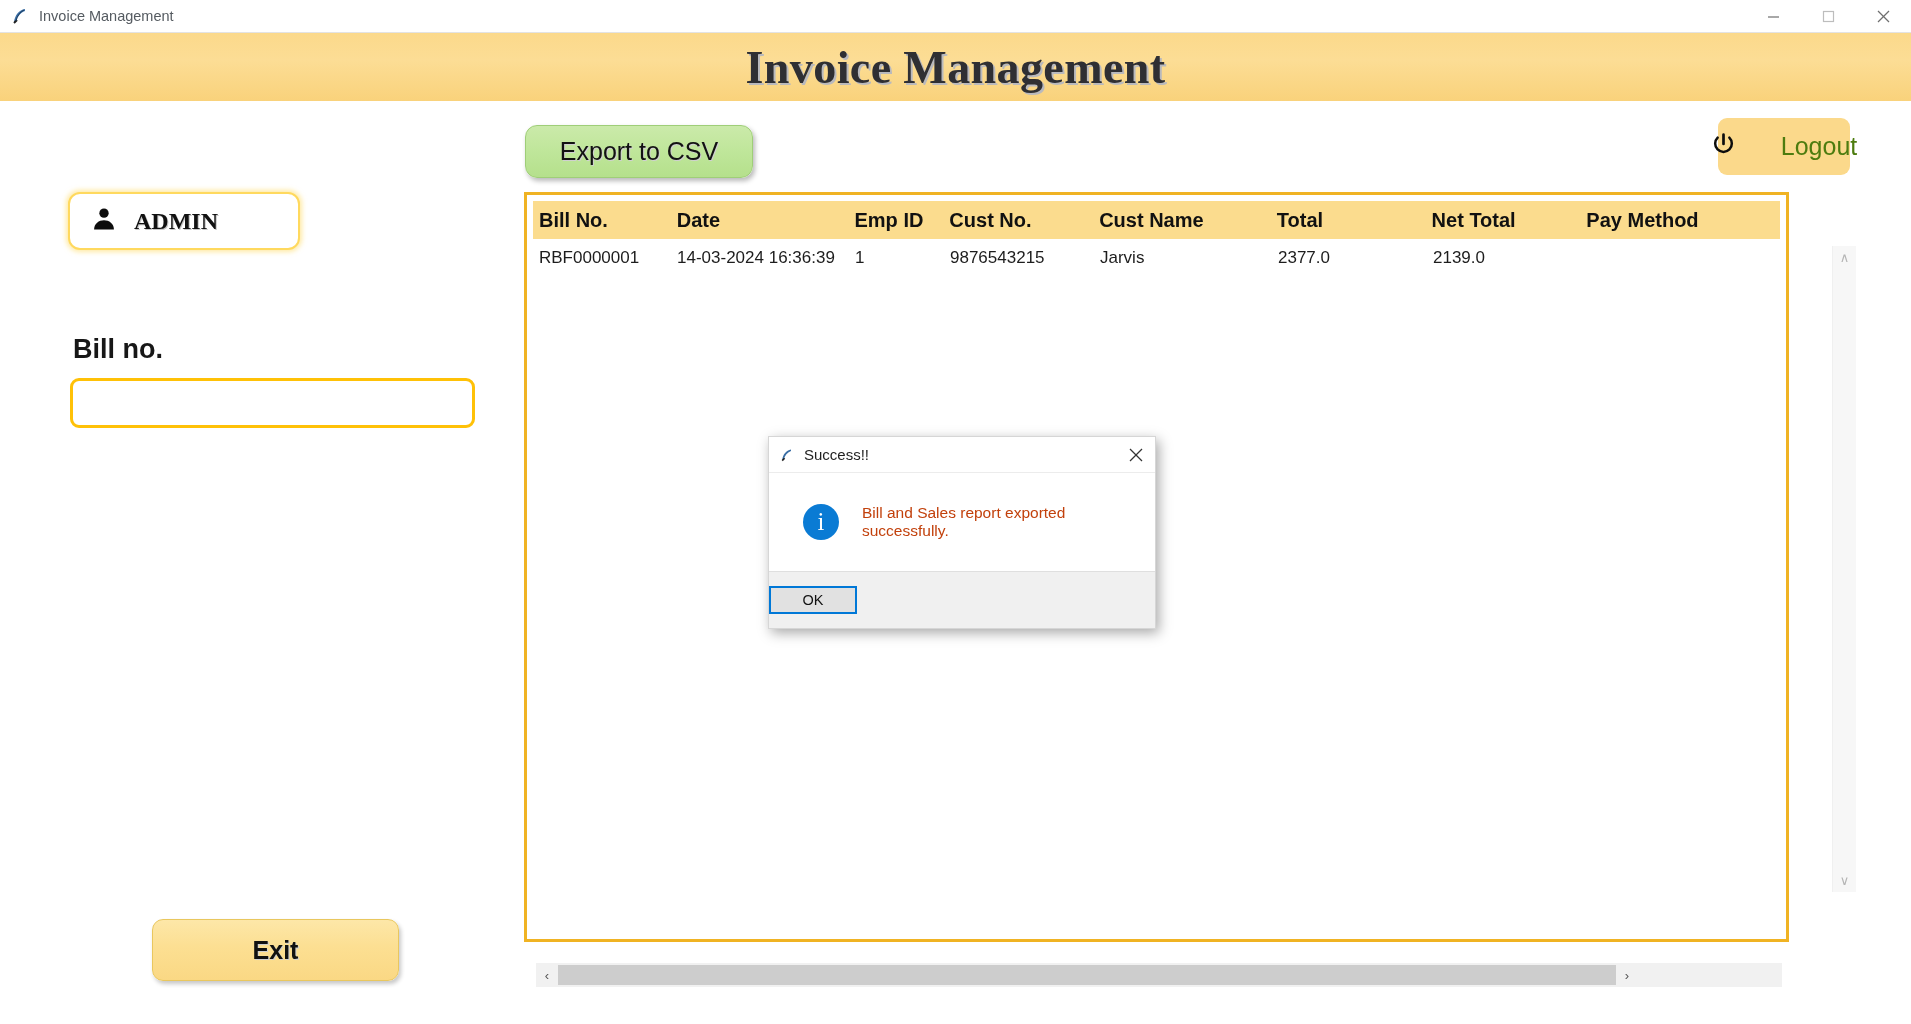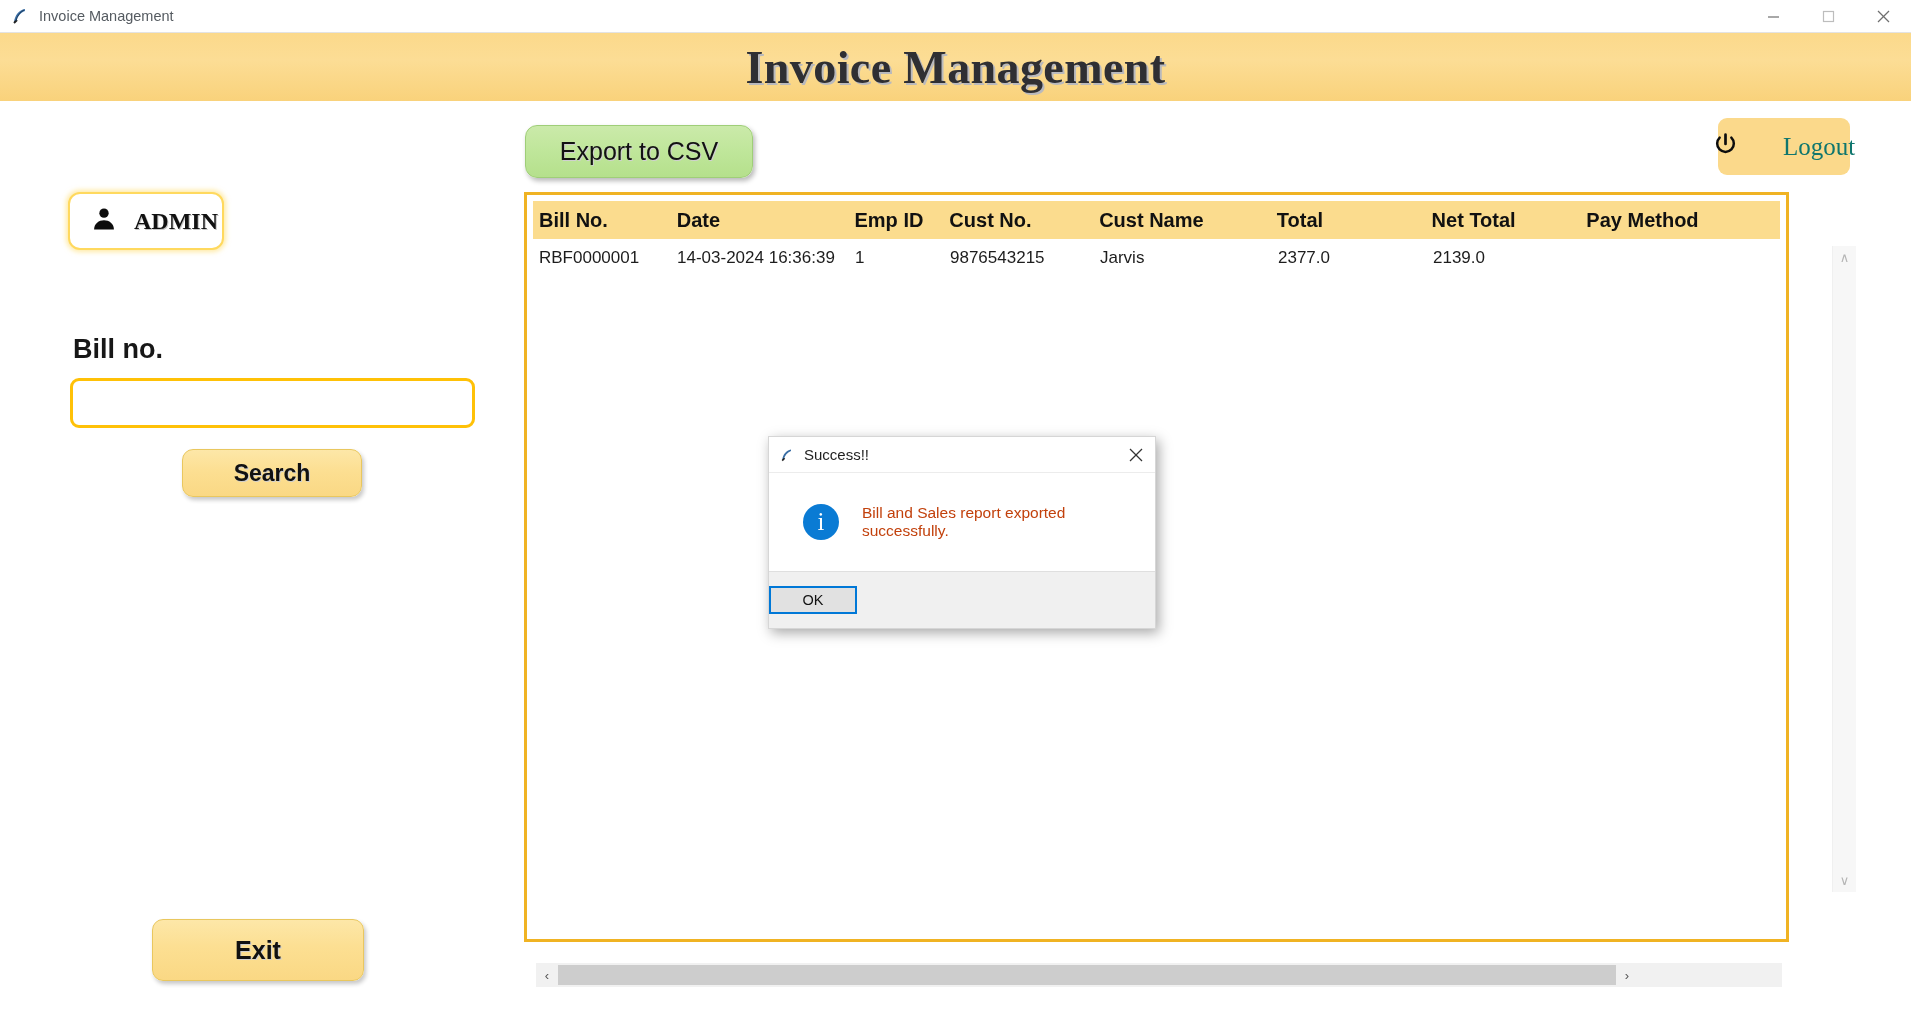--- a/index.html
+++ b/index.html
@@ -44,21 +44,21 @@
 
   
   .badge {
     position: absolute;
     background: #ffffff;
     border: 2px solid #ffd95e;
     border-radius: 12px;
     box-shadow: 0 0 5px 2px rgba(255,216,90,0.55);
     display: flex; align-items: center;
   }
-  #admin-badge { left: 68px; top: 192px; width: 156px; height: 58px; padding-left: 20px; }
+  #admin-badge { left: 68px; top: 192px; width: 232px; height: 58px; padding-left: 20px; }
   #clock-badge { left: 278px; top: 192px; width: 196px; height: 58px; padding-left: 20px; }
   .badge-label-admin {
     font-family: "Liberation Serif", serif; font-weight: bold;
     font-size: 24px; color: #111; margin-left: 16px;
     text-shadow: 1px 1px 0 #c7c7c7;
   }
   .badge-label-time {
     font-family: "Liberation Sans", sans-serif; font-size: 21px; color: #1b1b1b; margin-left: 12px;
   }
 
@@ -80,40 +80,40 @@
     background: linear-gradient(180deg, #fde7a8 0%, #fcdf92 45%, #fad884 100%);
     border: 1px solid #e9c75e;
     border-radius: 11px;
     box-shadow: 2px 3px 4px rgba(0,0,0,0.22);
     font-weight: bold; color: #111;
     text-shadow: 1px 1px 0 #cfcfcf;
     font-family: "Liberation Sans", sans-serif;
     display: flex; align-items: center; justify-content: center;
   }
   #search-btn { left: 182px; top: 449px; width: 180px; height: 48px; font-size: 23px; }
-  #exit-btn   { left: 152px; top: 919px; width: 212px; height: 62px; font-size: 25px; }
+  #exit-btn   { left: 152px; top: 919px; width: 247px; height: 62px; font-size: 25px; }
 
   
   #export-btn {
     position: absolute; left: 525px; top: 125px; width: 228px; height: 53px;
     background: linear-gradient(180deg, #cbeaaa 0%, #bfe69a 50%, #b5e08c 100%);
     border: 1px solid #9fce78; border-radius: 12px;
     box-shadow: 2px 3px 5px rgba(0,0,0,0.28);
     font-size: 25px; font-weight: normal; color: #121212;
     text-shadow: 1px 1px 0 #d0d0d0;
     display: flex; align-items: center; justify-content: center;
     font-family: "Liberation Sans", sans-serif;
   }
   #logout-btn {
     position: absolute; left: 1718px; top: 118px; width: 132px; height: 57px;
     background: #fbd98b; border: none; border-radius: 9px;
     display: flex; align-items: center; justify-content: center; gap: 9px;
   }
   #logout-btn .lg-label {
-    font-family: Liberation Serif, serif; font-size: 25px; font-weight: normal; color: #0f766e; margin-left: 36px;
+    font-family: Liberation Sans, sans-serif; font-size: 25px; font-weight: normal; color: #4d7c0f; margin-left: 36px;
   }
 
   
   #table-frame {
     position: absolute; left: 524px; top: 192px; width: 1265px; height: 750px;
     border: 3px solid #f0b323; background: #ffffff;
   }
   .thead {
     display: flex; height: 38px; background: #fbdc8e; align-items: center;
     margin: 6px 6px 0 6px;
@@ -233,21 +233,20 @@
         <path d="M3.5 21 C3.5 15.8 7.6 13 12 13 C16.4 13 20.5 15.8 20.5 21 Z" fill="#0d0d0d"></path>
       </svg>
     </span>
     <span class="badge-label-admin">ADMIN</span>
   </div>
 
 
   <div class="field-label">Bill no.</div>
   <input id="bill-input" type="text" value="" placeholder="" style="">
 
-  <div class="amber-btn" id="search-btn">Search</div>
   <div class="amber-btn" id="exit-btn">Exit</div>
 
   <div id="export-btn">Export to CSV</div>
 
   <div id="logout-btn">
     <span>
       <svg width="25" height="25" viewBox="0 0 24 24">
         <path d="M12 2.6 L12 11.4" stroke="#0d0d0d" stroke-width="2.6" stroke-linecap="round"></path>
         <path d="M6.4 5.4 A8 8 0 1 0 17.6 5.4" stroke="#0d0d0d" stroke-width="2.4" fill="none" stroke-linecap="round"></path>
       </svg>

